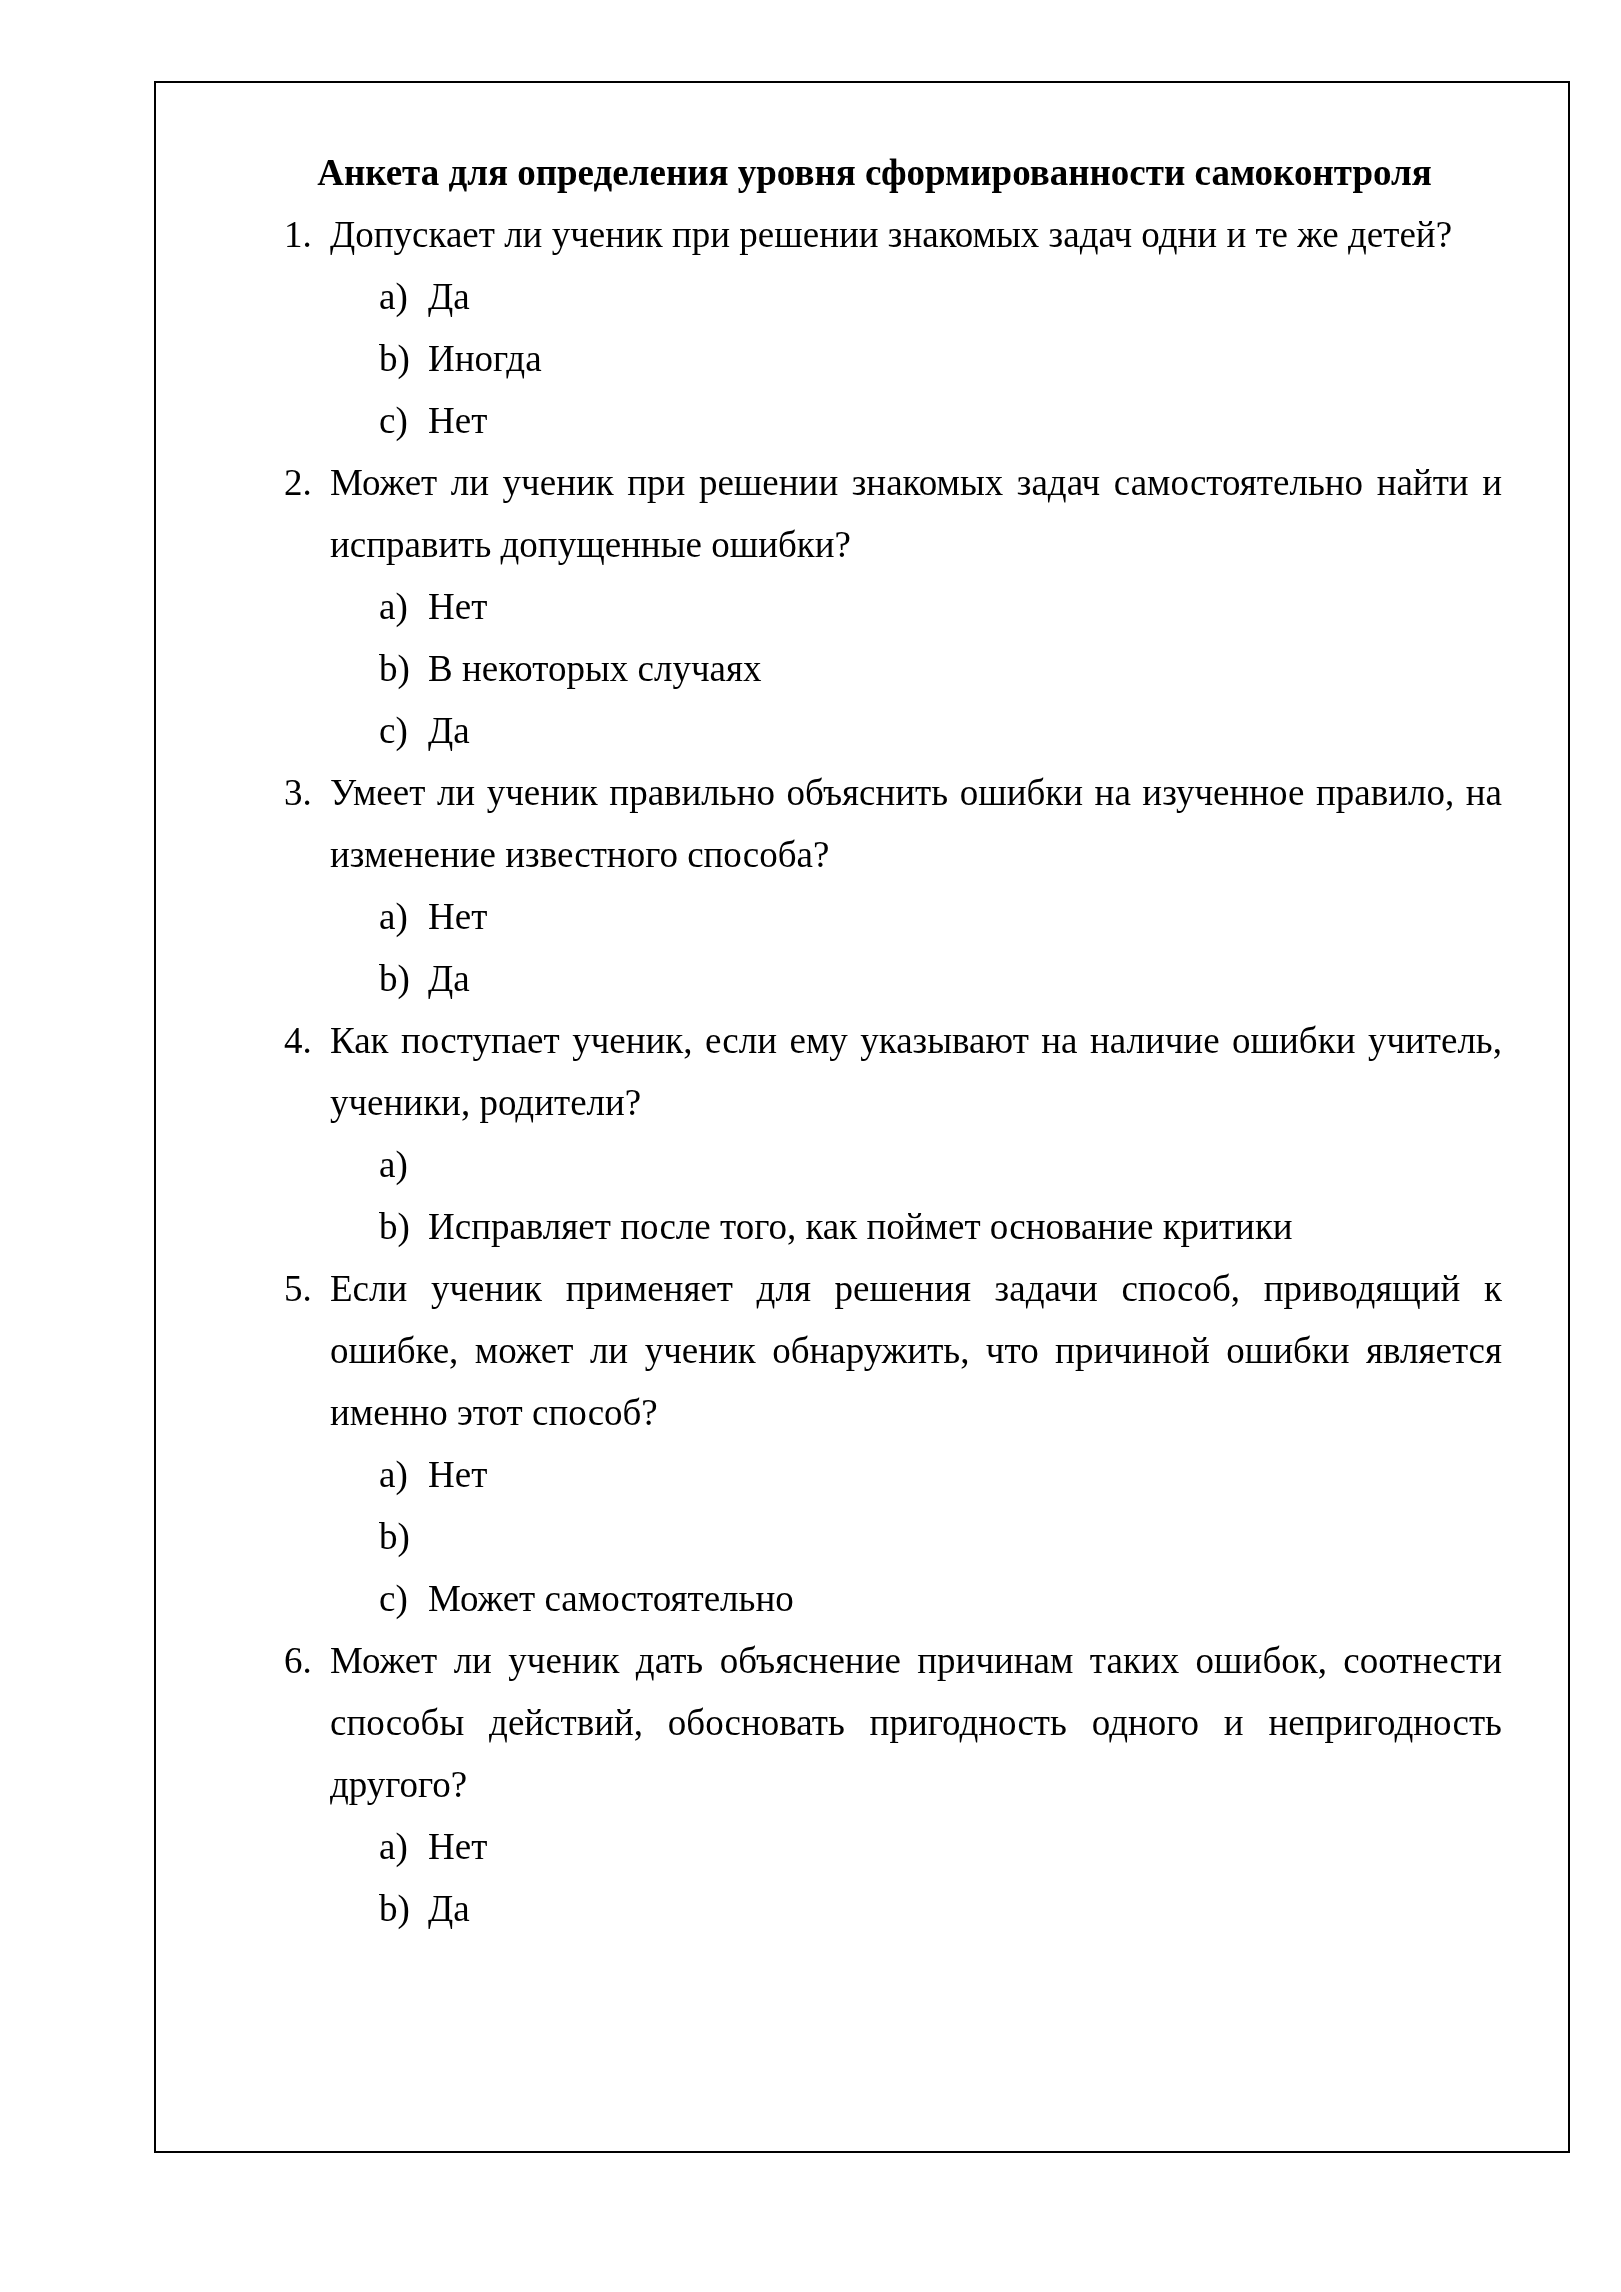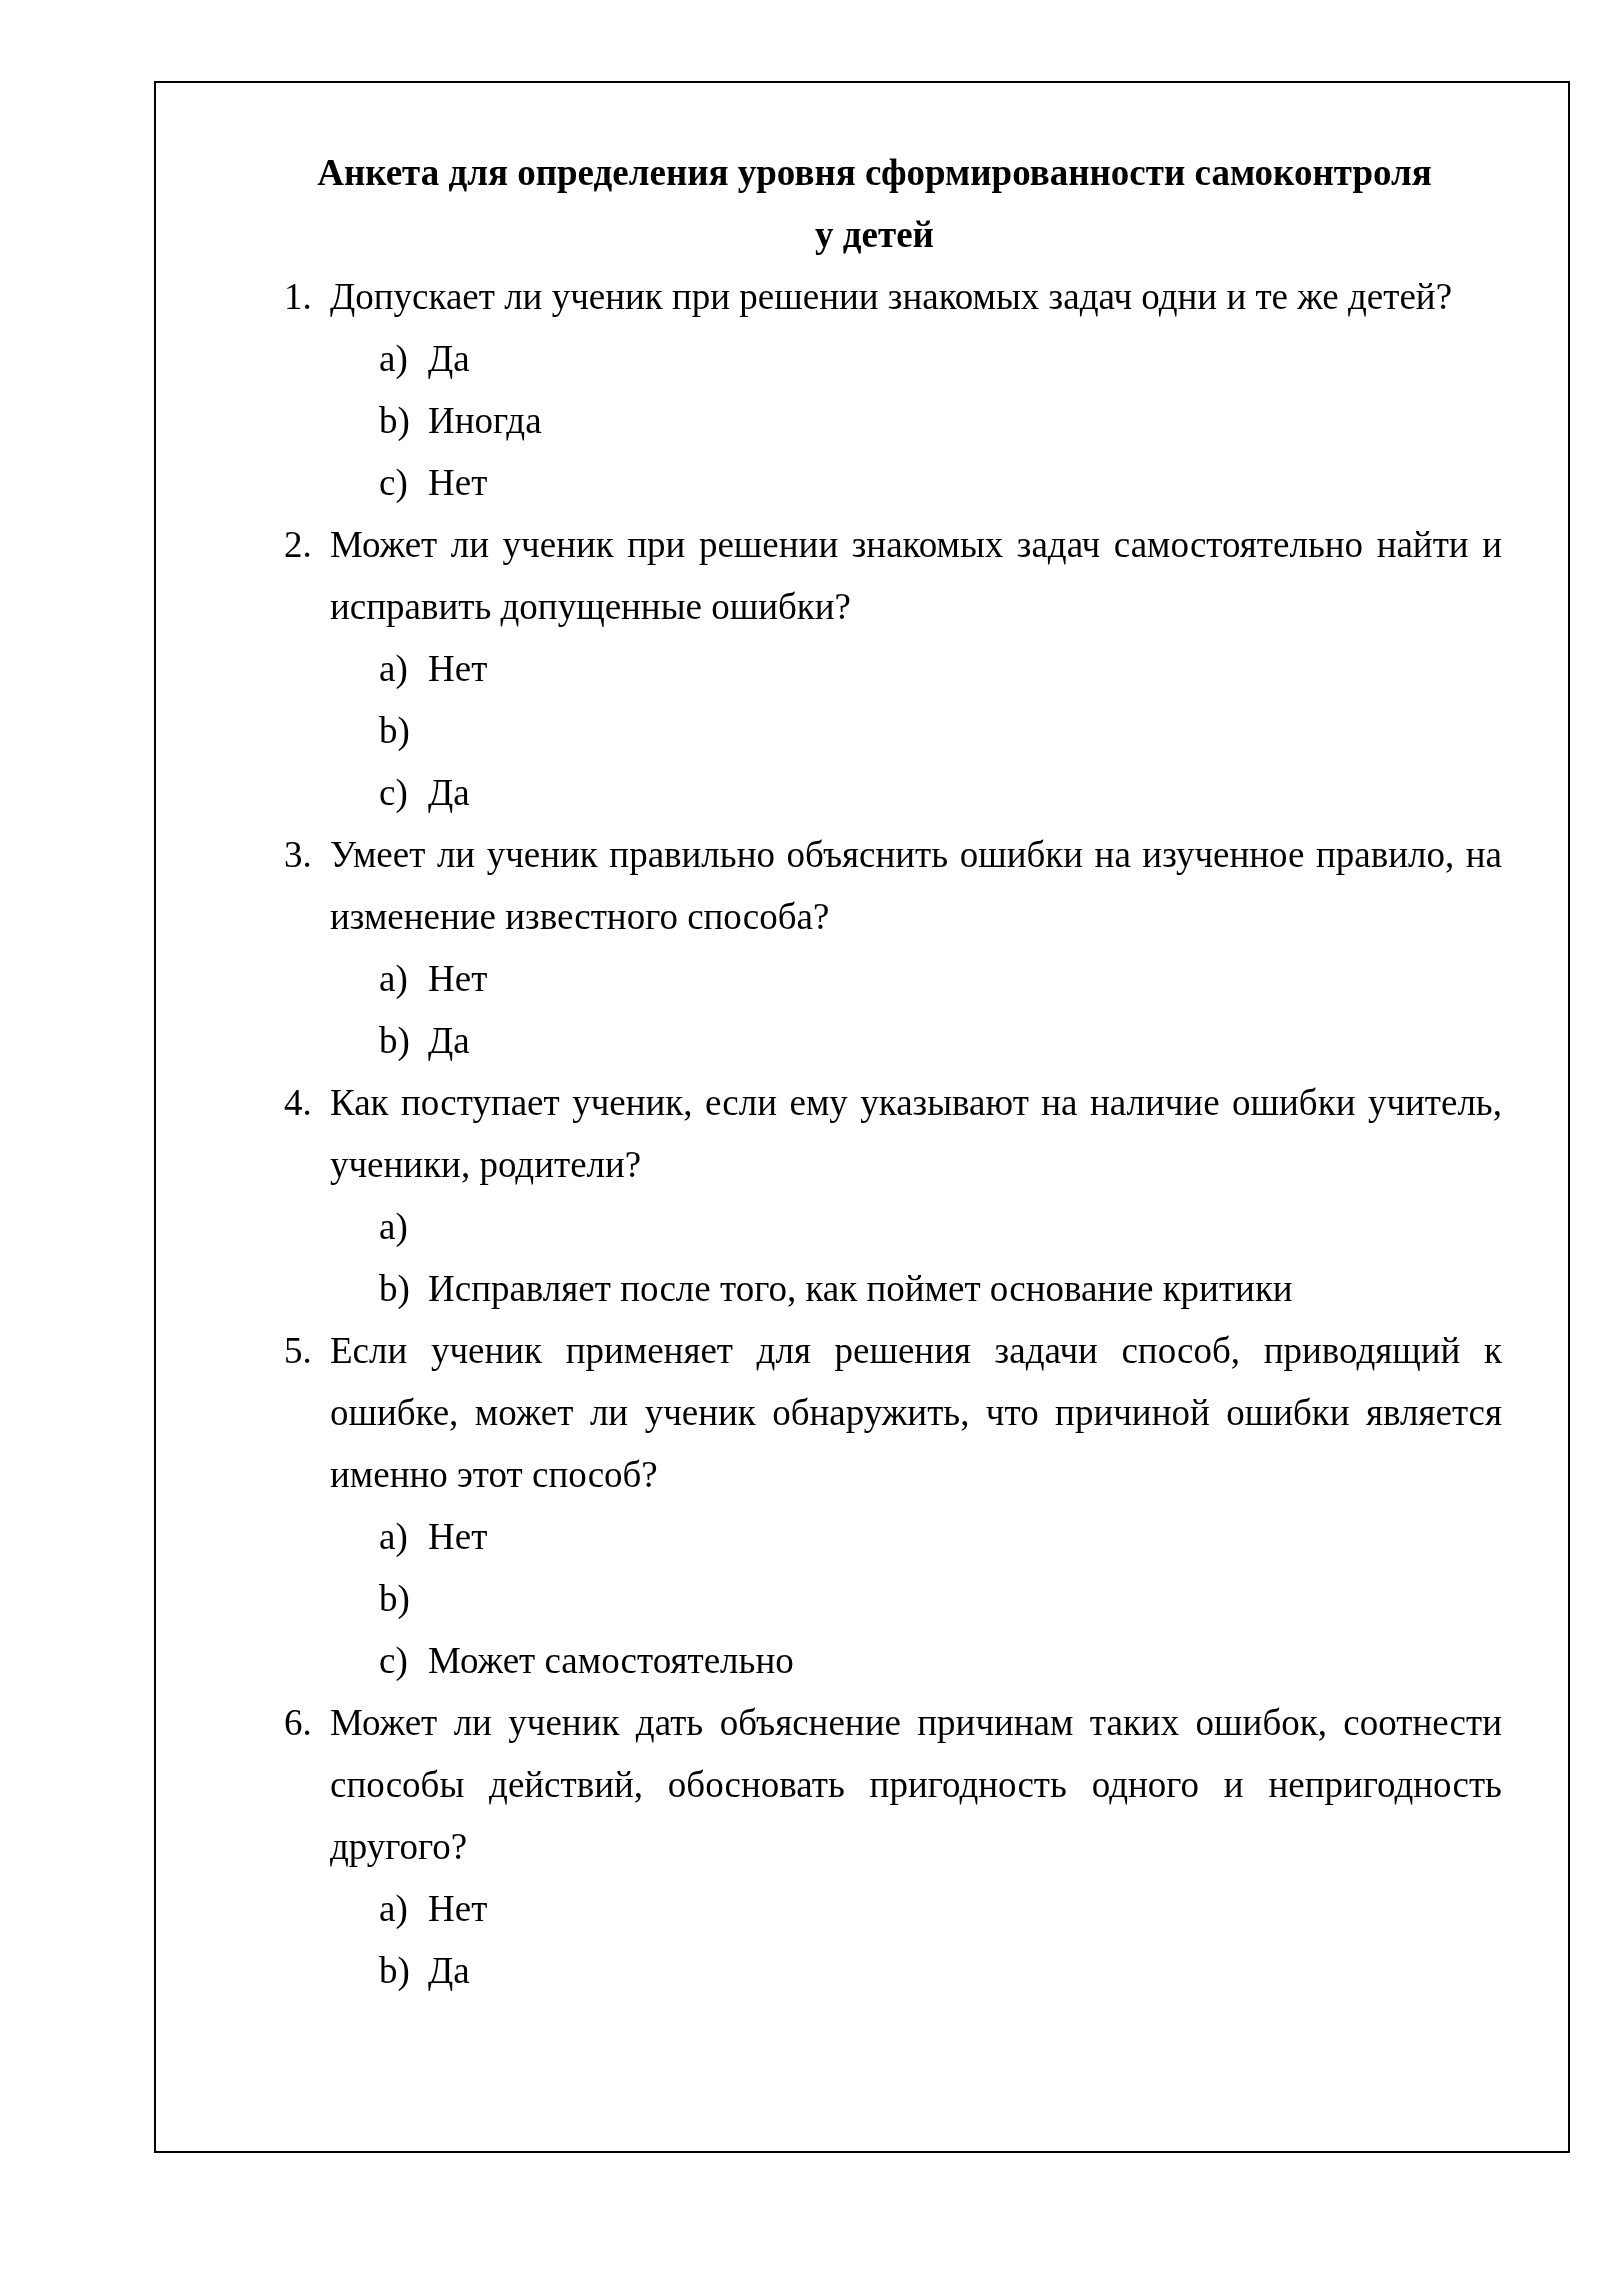--- a/index.html
+++ b/index.html
@@ -35,21 +35,20 @@
 </style>
 </head>
 <body>
 
 <div class="page">
   <div class="frame"></div>
 
   <div class="content">
     <h1 class="title" style="font-size:37px;line-height:62px;">
       <span class="title-line">Анкета для определения уровня сформированности самоконтроля</span>
-      <span class="title-line">у детей</span>
     </h1>
 
     <ol class="questions">
 
       <li class="question">
         <span class="q-num">1.</span>
         <span class="q-text">Допускает ли ученик при решении знакомых задач одни и те же детей?</span>
         <ul class="options">
           <li class="option">
             <span class="opt-letter">a)</span>
@@ -69,20 +68,21 @@
       <li class="question">
         <span class="q-num">2.</span>
         <span class="q-text">Может ли ученик при решении знакомых задач самостоятельно найти и исправить допущенные ошибки?</span>
         <ul class="options">
           <li class="option">
             <span class="opt-letter">a)</span>
             <span class="opt-text">Нет</span>
           </li>
           <li class="option">
             <span class="opt-letter">b)</span>
+            <span class="opt-text">В некоторых случаях</span>
           </li>
           <li class="option">
             <span class="opt-letter">c)</span>
             <span class="opt-text">Да</span>
           </li>
         </ul>
       </li>
 
       <li class="question">
         <span class="q-num">3.</span>

